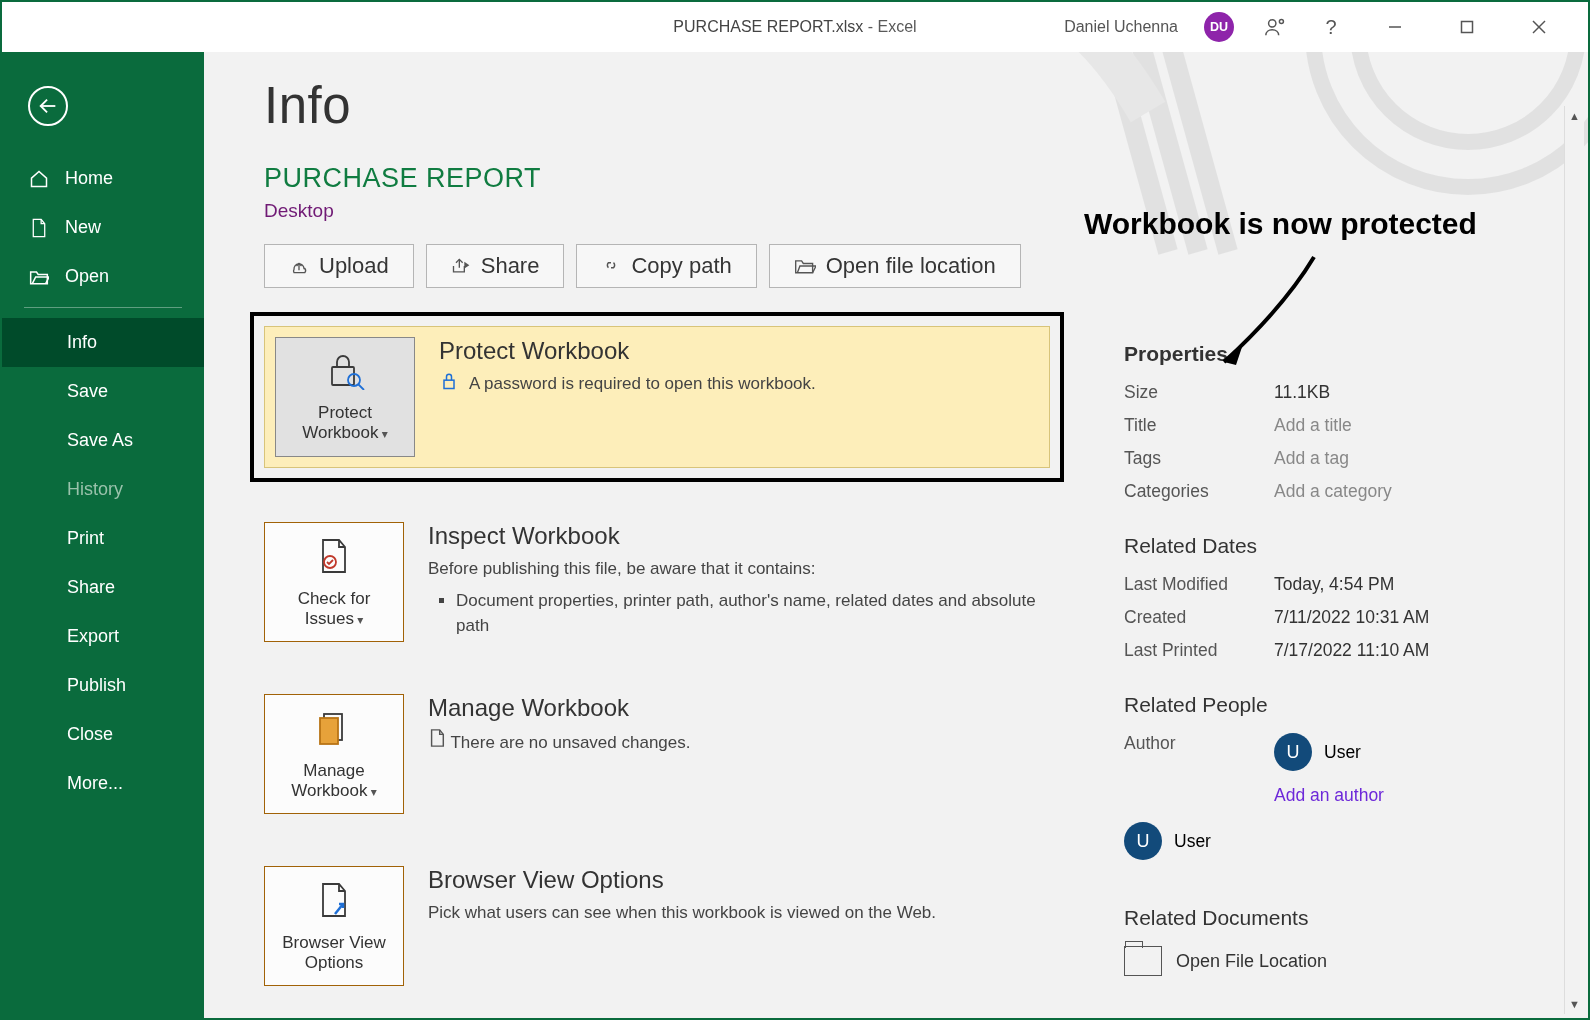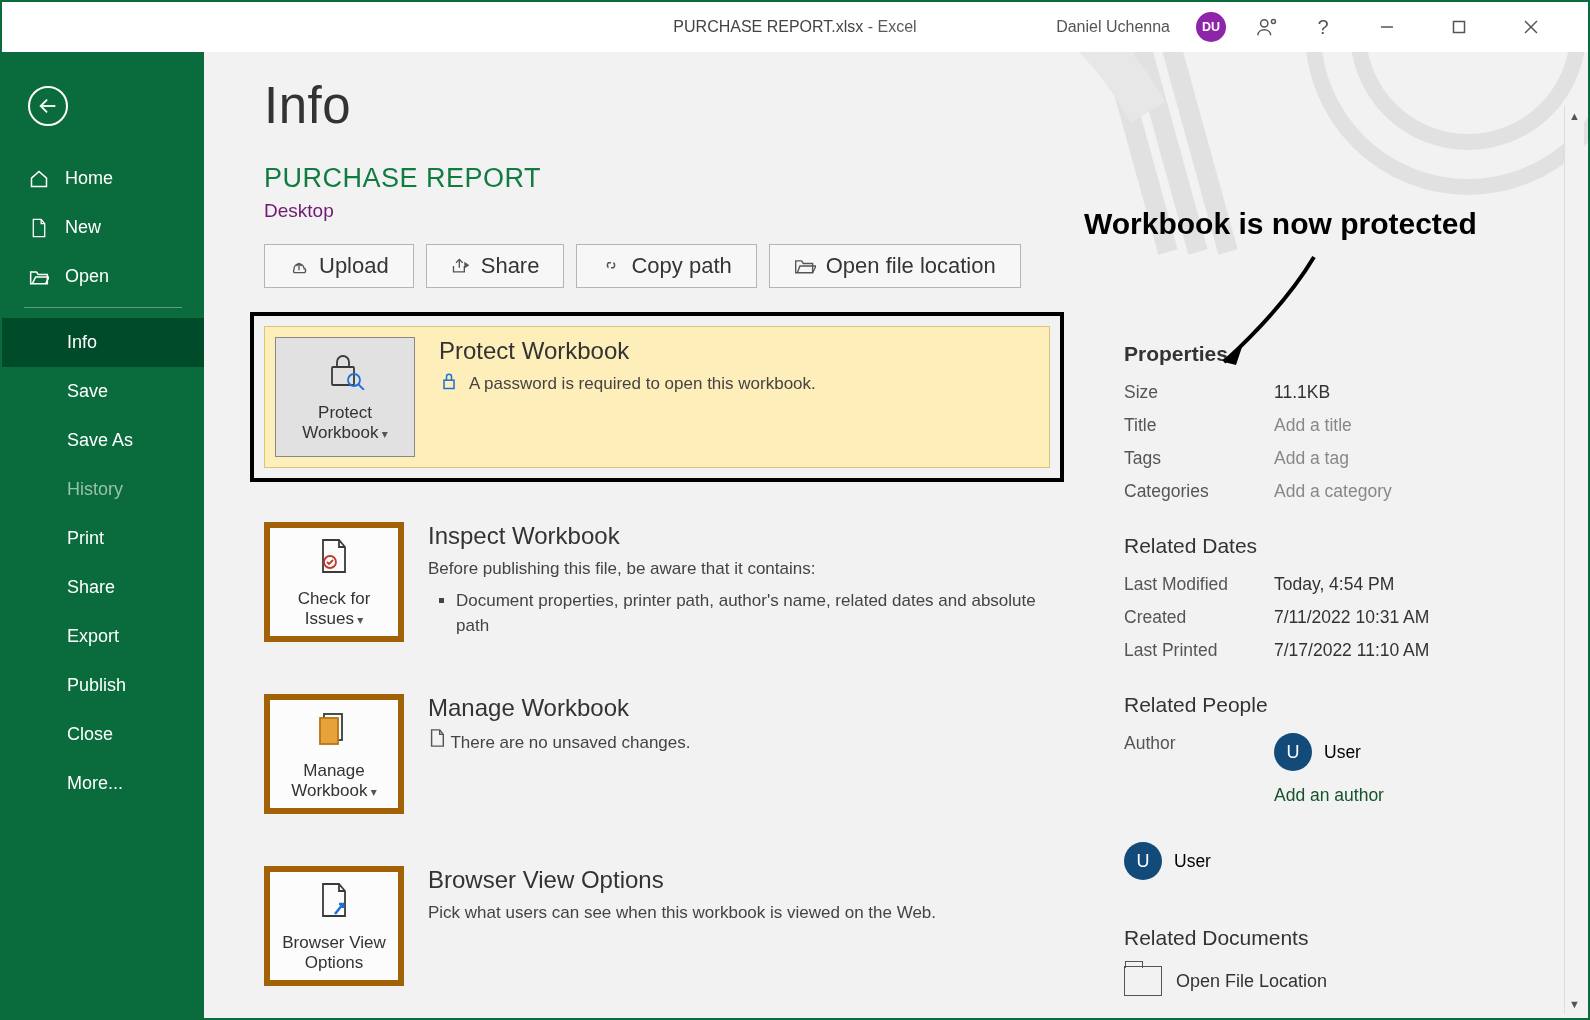--- a/index.html
+++ b/index.html
@@ -8,21 +8,21 @@
     width: 1590px; height: 1020px; border: 2px solid #0a6b3d; position: relative; display: flex; flex-direction: column;
   }
   .titlebar {
     height: 50px; display: flex; align-items: center; position: relative; background: transparent;
   }
   .titlebar-center {
     position: absolute; left: 50%; transform: translateX(-50%); font-size: 16px; color: #595959;
   }
   .titlebar-center .fname { color: #444; }
   .titlebar-right {
-    margin-left: auto; display: flex; align-items: center; gap: 26px; padding-right: 34px;
+    margin-left: auto; display: flex; align-items: center; gap: 26px; padding-right: 26px;
   }
   .user-name { font-size: 16px; color: #555; }
   .avatar-circle {
     width: 30px; height: 30px; border-radius: 50%; background: #8e24aa; color: #fff; font-size: 12.5px; font-weight: 600; display: flex; align-items: center; justify-content: center;
   }
   .titlebar-icon { width: 30px; height: 30px; display: flex; align-items: center; justify-content: center; color: #555; font-size: 20px; }
   .win-btn { width: 46px; height: 34px; display: flex; align-items: center; justify-content: center; color: #555; }
   .win-btn svg { stroke: #555; }
   .body {
     flex: 1; display: flex; overflow: hidden;
@@ -62,40 +62,40 @@
   .left-col { width: 800px; }
   .right-col { width: 340px; padding-top: 30px; }
   .section { display: flex; gap: 24px; margin-bottom: 52px; align-items: flex-start; }
   .protect-frame {
     border: 4px solid #000; padding: 10px; margin-left: -14px; margin-bottom: 40px;
   }
   .protect-panel {
     background: #fdeeba; border: 1px solid #d8c47a; display: flex; gap: 24px; padding: 10px; align-items: flex-start;
   }
   .big-btn {
-    width: 140px; height: 120px; border: 6px solid #a16207; background: #fcfcfc; display: flex; flex-direction: column; align-items: center; justify-content: center; text-align: center; font-size: 17px; color: #333; cursor: pointer; padding: 6px;
+    width: 140px; height: 120px; border: 1px solid #a16207; background: #fcfcfc; display: flex; flex-direction: column; align-items: center; justify-content: center; text-align: center; font-size: 17px; color: #333; cursor: pointer; padding: 6px;
   }
   .big-btn.grey { background: #e1e1e1; border: 1px solid #888; }
   .big-btn .b-ico { margin-bottom: 8px; }
   .big-btn .chev::after { content: " \25BE"; font-size: 12px; color: #555; }
   .sect-body { flex: 1; }
   .sect-title { font-size: 24px; font-weight: 400; color: #333; margin-bottom: 6px; }
   .sect-desc { font-size: 17px; color: #444; line-height: 1.5; }
   .sect-desc ul { list-style: square; margin-left: 28px; margin-top: 6px; }
   .lock-row { display: flex; gap: 10px; align-items: flex-start; }
   .prop-header { font-size: 21px; color: #333; margin-bottom: 16px; font-weight: bold; }
   .prop-header .chev::after { content: " \25BE"; font-size: 13px; color: #666; }
   .prop-grid { display: grid; grid-template-columns: 150px 1fr; row-gap: 12px; font-size: 17.5px; margin-bottom: 32px; }
   .prop-label { color: #555; }
   .prop-value { color: #333; }
   .prop-value.ph { color: #888; cursor: pointer; }
   .sub-header { font-size: 21px; color: #333; margin-bottom: 16px; }
   .user-row { display: flex; align-items: center; gap: 12px; margin-bottom: 14px; }
   .user-badge { width: 38px; height: 38px; border-radius: 50%; background: #124a7a; color: #fff; display: flex; align-items: center; justify-content: center; font-size: 18px; }
-  .add-author { color: #14532d; font-size: 17.5px; margin-left: 50px; margin-bottom: 32px; cursor: pointer; }
+  .add-author { color: #6d28d9; font-size: 17.5px; margin-left: 50px; margin-bottom: 12px; cursor: pointer; }
   .open-loc-row { display: flex; align-items: center; gap: 14px; font-size: 18px; color: #333; cursor: pointer; margin-top: 10px; }
   .folder-ico { width: 38px; height: 30px; border: 1.5px solid #555; position: relative; }
   .folder-ico::before { content: ""; position: absolute; top: -6px; left: 0; width: 16px; height: 6px; border: 1.5px solid #555; border-bottom: none; }
   .annotation {
     position: absolute; top: 155px; left: 880px; font-size: 30px; font-weight: 700; color: #000;
   }
   .arrow {
     position: absolute; top: 195px; left: 1000px; pointer-events: none;
   }
   .scrollbar {

